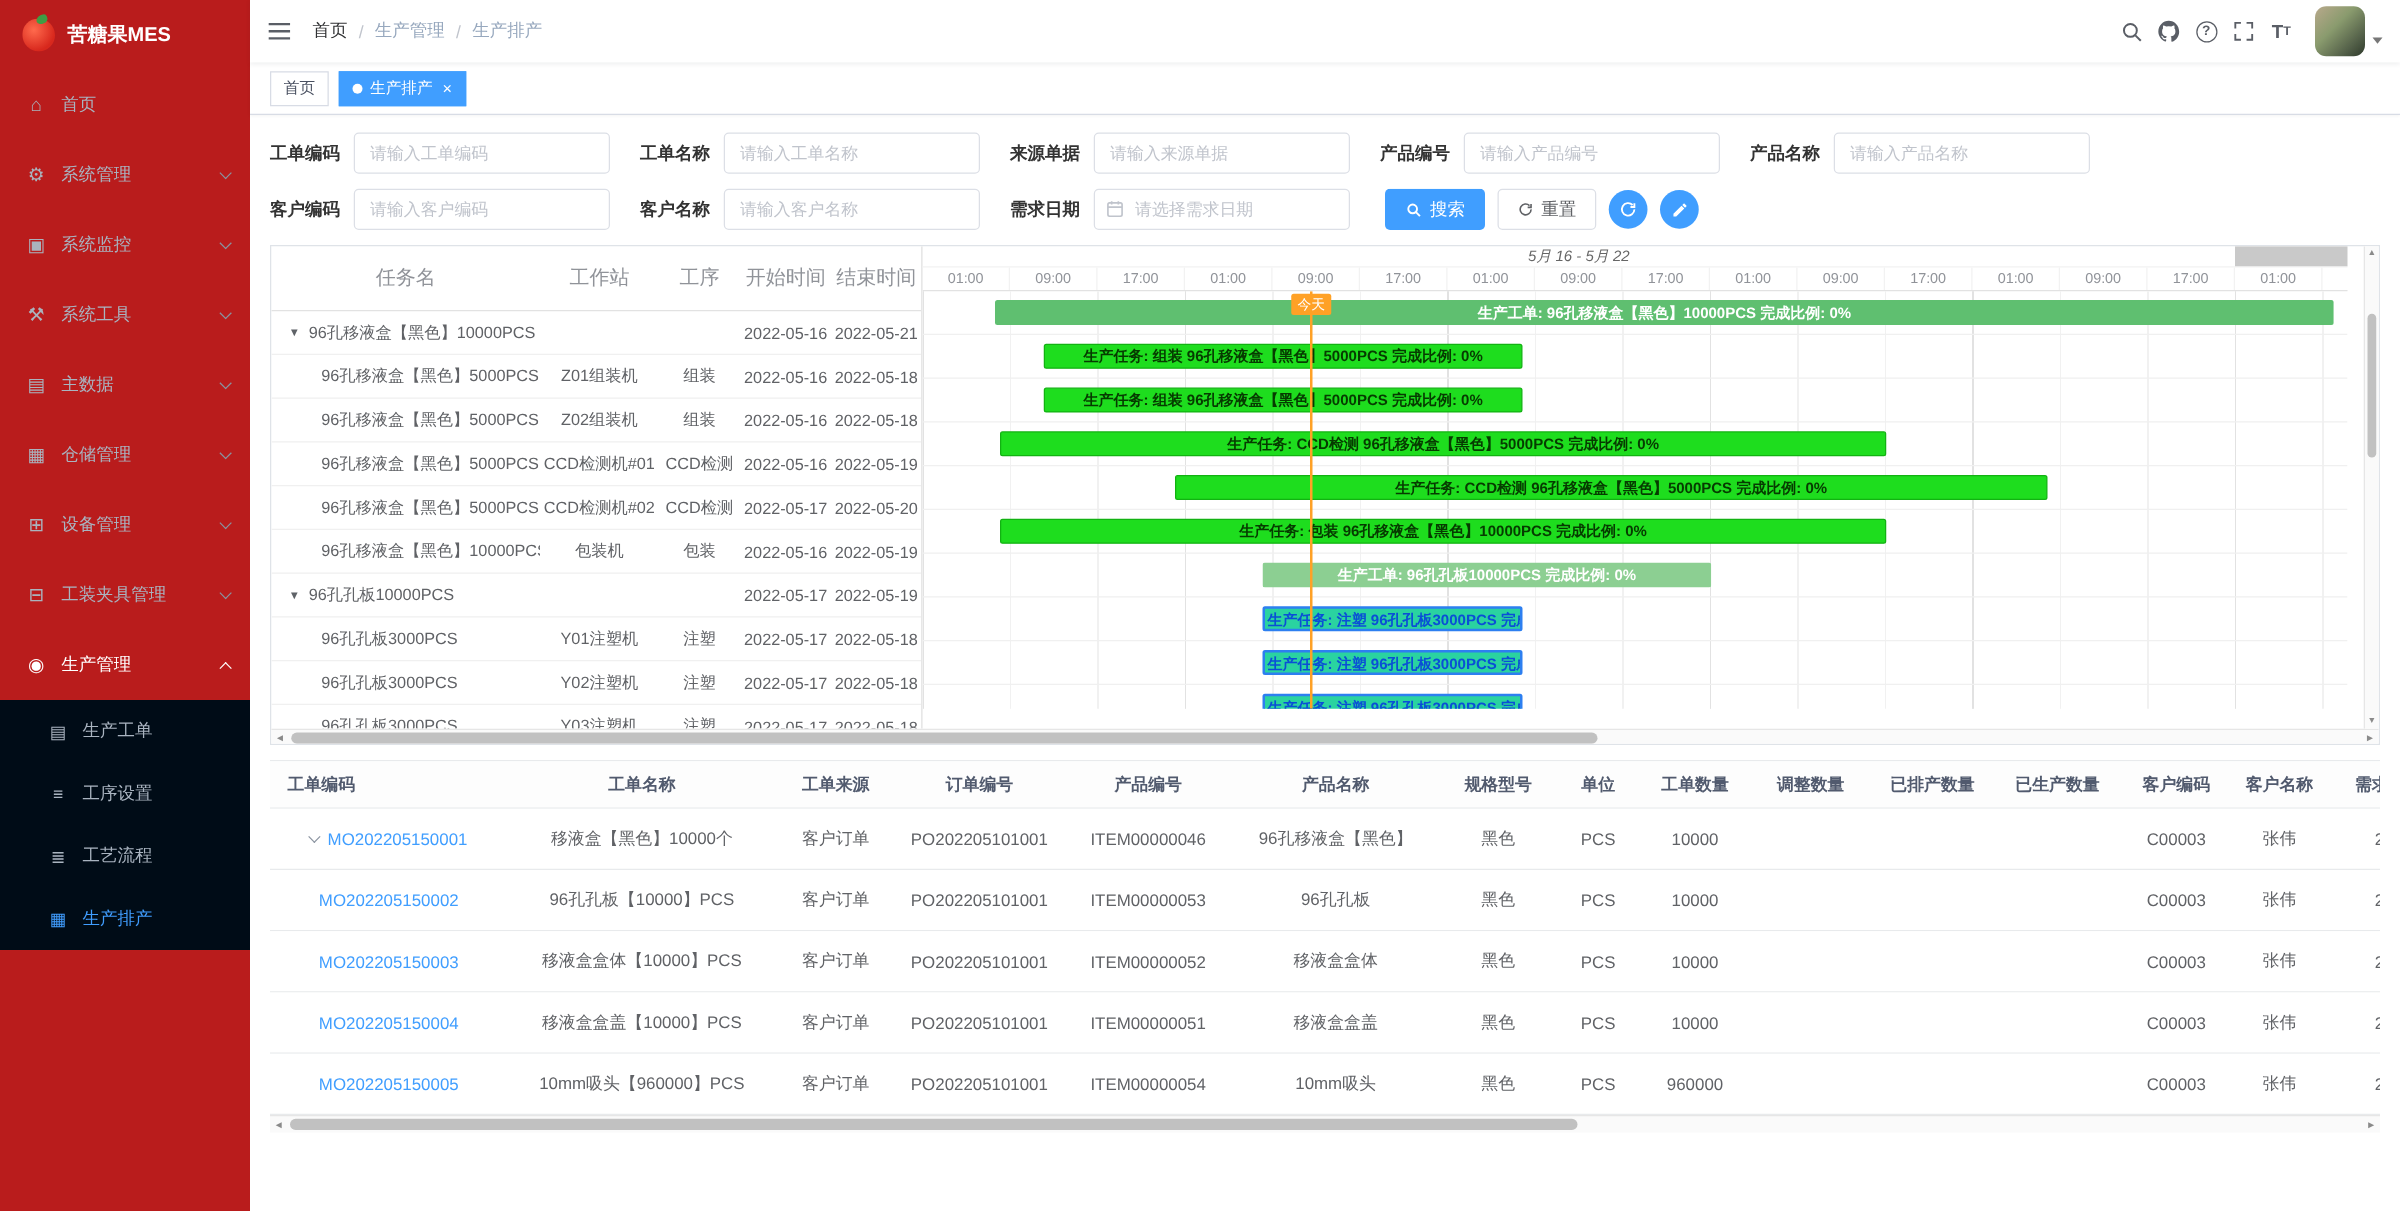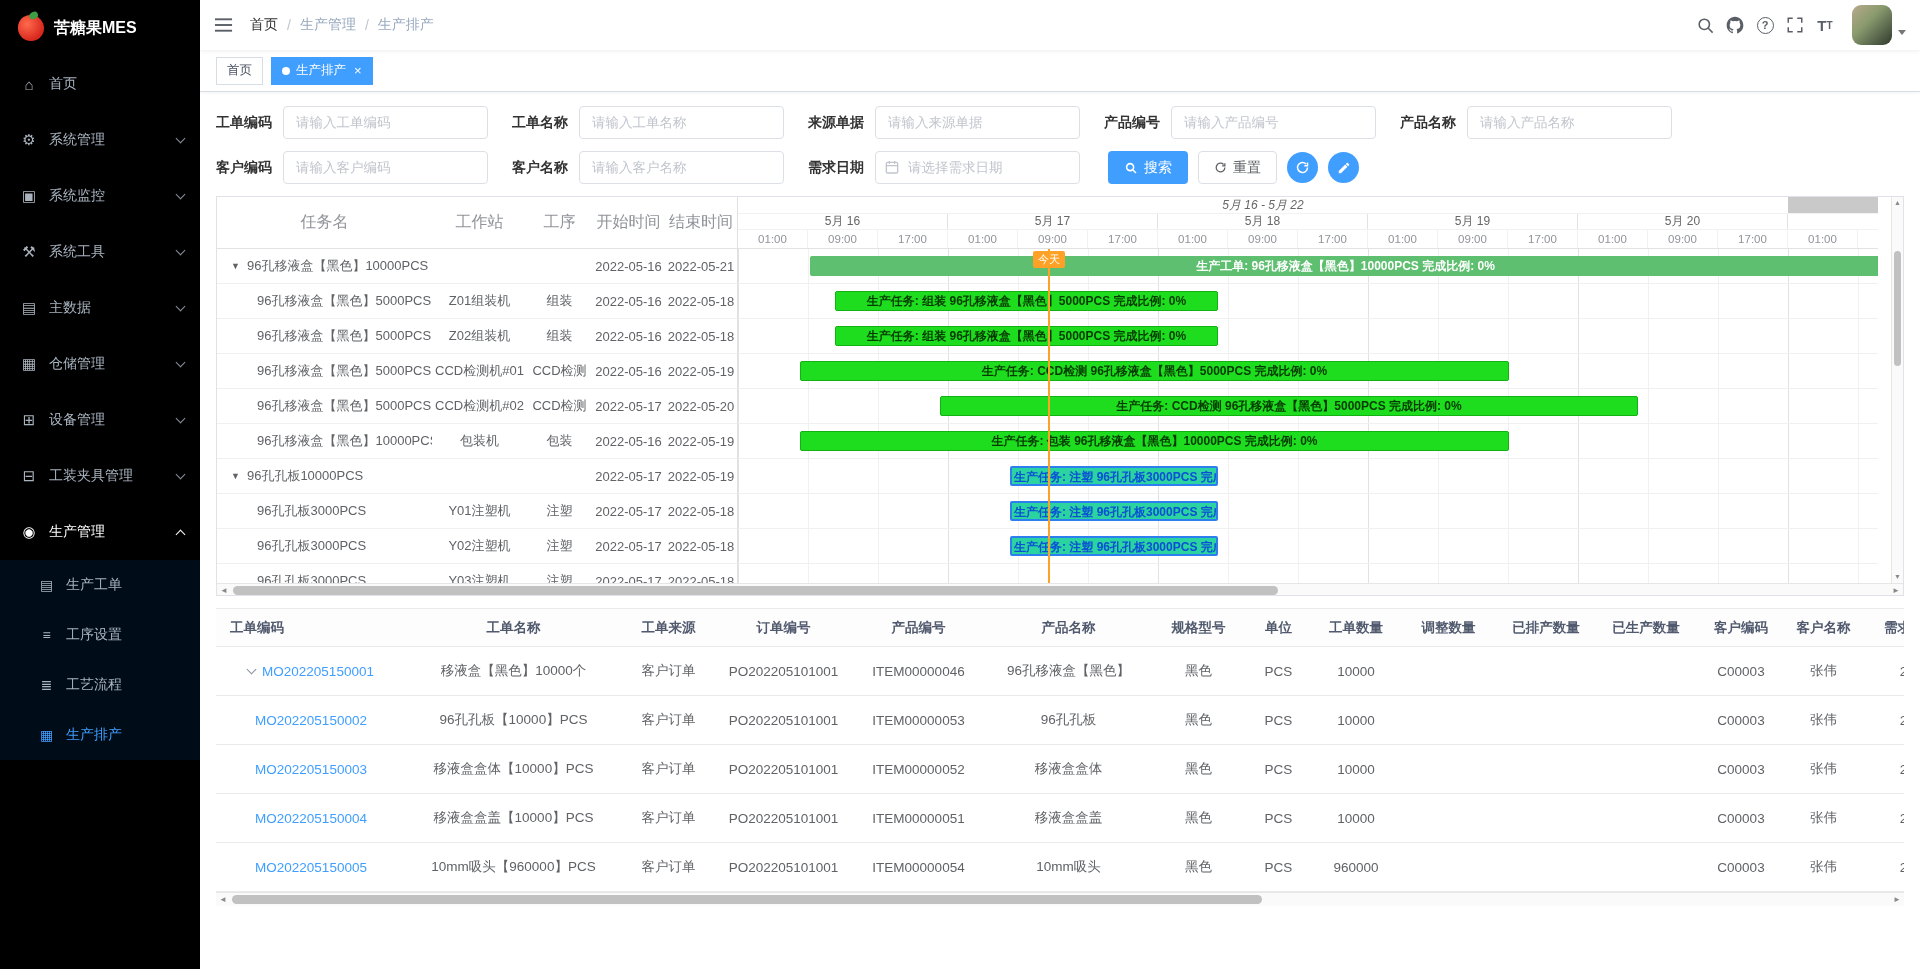--- a/index.html
+++ b/index.html
@@ -1,21 +1,21 @@
 <!DOCTYPE html>
 <html><head>
 <meta charset="utf-8">
 <style>
   * { box-sizing: border-box; margin: 0; padding: 0; }
   html,body { width:1920px; height:969px; overflow:hidden; background:#fff;
     font-family:"Liberation Sans","DejaVu Sans",sans-serif; font-size:14px; color:#303133; }
   .layout { display:flex; height:100%; }
 
   
-  .sidebar { width:200px; flex-shrink:0; background:#000000; color:#a9b4c0; overflow:hidden; }
+  .sidebar { width:200px; flex-shrink:0; background:#b91c1c; color:#a9b4c0; overflow:hidden; }
   .logo { height:56px; display:flex; align-items:center; gap:10px; padding-left:18px; cursor:pointer; }
   .logo-icon { width:26px; height:26px; background:radial-gradient(circle at 35% 35%, #ff6a4d, #d8281d 70%);
     border-radius:48% 52% 50% 50%; position:relative; flex-shrink:0; }
   .logo-icon::after { content:""; position:absolute; top:-3px; left:11px; width:9px; height:7px;
     background:#3f9d44; border-radius:60% 40% 50% 50%; transform:rotate(-20deg); }
   .logo-text { color:#fff; font-size:16px; font-weight:bold; white-space:nowrap; }
   .menu-item { height:56px; display:flex; align-items:center; gap:11px; padding:0 16px 0 20px;
     font-size:14px; cursor:pointer; white-space:nowrap; }
   .menu-item .mi-icon { width:18px; text-align:center; font-size:15px; color:#aab3bd; }
   .menu-item .mi-label { flex:1; overflow:hidden; }
@@ -451,28 +451,20 @@
                   <div>2022-05-18</div>
                 </div>
               </div>
           </div>
           <div class="gantt-right">
             <div class="gr-inner">
               <div class="gr-range">
                 <span class="gr-range-text">5月 16 - 5月 22</span>
                 <span class="gr-grey"></span>
               </div>
-              <div class="gr-days">
-                  <div class="gr-day">5月 16</div>
-                  <div class="gr-day">5月 17</div>
-                  <div class="gr-day">5月 18</div>
-                  <div class="gr-day">5月 19</div>
-                  <div class="gr-day">5月 20</div>
-                  <div class="gr-day partial"></div>
-                </div>
               <div class="gr-hours">
                   <div class="gr-hour">01:00</div>
                   <div class="gr-hour">09:00</div>
                   <div class="gr-hour">17:00</div>
                   <div class="gr-hour">01:00</div>
                   <div class="gr-hour">09:00</div>
                   <div class="gr-hour">17:00</div>
                   <div class="gr-hour">01:00</div>
                   <div class="gr-hour">09:00</div>
                   <div class="gr-hour">17:00</div>
@@ -480,36 +472,39 @@
                   <div class="gr-hour">09:00</div>
                   <div class="gr-hour">17:00</div>
                   <div class="gr-hour">01:00</div>
                   <div class="gr-hour">09:00</div>
                   <div class="gr-hour">17:00</div>
                   <div class="gr-hour">01:00</div>
                   <div class="gr-hour gr-filler"></div>
                 </div>
               <div class="gr-body">
                   <div class="gr-row">
-                    <div class="bar" style="left: 72px; width: 1071px; background: rgb(95, 191, 112); color: rgb(255, 255, 255);">生产工单: 96孔移液盒【黑色】10000PCS 完成比例: 0%</div>
+                    <div class="bar" style="left: 58px; width: 1071px; background: rgb(95, 191, 112); color: rgb(255, 255, 255);">生产工单: 96孔移液盒【黑色】10000PCS 完成比例: 0%</div>
                   </div>
                   <div class="gr-row">
                     <div class="bar" style="left: 97px; width: 383px; background: rgb(30, 221, 30); color: rgb(6, 59, 0); border: 1px solid rgb(18, 178, 18);">生产任务: 组装 96孔移液盒【黑色】5000PCS 完成比例: 0%</div>
                   </div>
                   <div class="gr-row">
                     <div class="bar" style="left: 97px; width: 383px; background: rgb(30, 221, 30); color: rgb(6, 59, 0); border: 1px solid rgb(18, 178, 18);">生产任务: 组装 96孔移液盒【黑色】5000PCS 完成比例: 0%</div>
                   </div>
                   <div class="gr-row">
                     <div class="bar" style="left: 62px; width: 709px; background: rgb(30, 221, 30); color: rgb(6, 59, 0); border: 1px solid rgb(18, 178, 18);">生产任务: CCD检测 96孔移液盒【黑色】5000PCS 完成比例: 0%</div>
                   </div>
                   <div class="gr-row">
                     <div class="bar" style="left: 202px; width: 698px; background: rgb(30, 221, 30); color: rgb(6, 59, 0); border: 1px solid rgb(18, 178, 18);">生产任务: CCD检测 96孔移液盒【黑色】5000PCS 完成比例: 0%</div>
                   </div>
                   <div class="gr-row">
                     <div class="bar" style="left: 62px; width: 709px; background: rgb(30, 221, 30); color: rgb(6, 59, 0); border: 1px solid rgb(18, 178, 18);">生产任务: 包装 96孔移液盒【黑色】10000PCS 完成比例: 0%</div>
+                  </div>
+                  <div class="gr-row">
+                    <div class="bar" style="left: 272px; width: 359px; background: rgb(140, 207, 146); color: rgb(255, 255, 255);">生产工单: 96孔孔板10000PCS 完成比例: 0%</div>
                   </div>
                   <div class="gr-row">
                     <div class="bar" style="left: 272px; width: 208px; background: rgb(42, 211, 160); color: rgb(10, 79, 214); border: 2px solid rgb(45, 127, 240); text-align: left;">生产任务: 注塑 96孔孔板3000PCS 完成比例: 0%</div>
                   </div>
                   <div class="gr-row">
                     <div class="bar" style="left: 272px; width: 208px; background: rgb(42, 211, 160); color: rgb(10, 79, 214); border: 2px solid rgb(45, 127, 240); text-align: left;">生产任务: 注塑 96孔孔板3000PCS 完成比例: 0%</div>
                   </div>
                   <div class="gr-row">
                     <div class="bar" style="left: 272px; width: 208px; background: rgb(42, 211, 160); color: rgb(10, 79, 214); border: 2px solid rgb(45, 127, 240); text-align: left;">生产任务: 注塑 96孔孔板3000PCS 完成比例: 0%</div>
                   </div>

